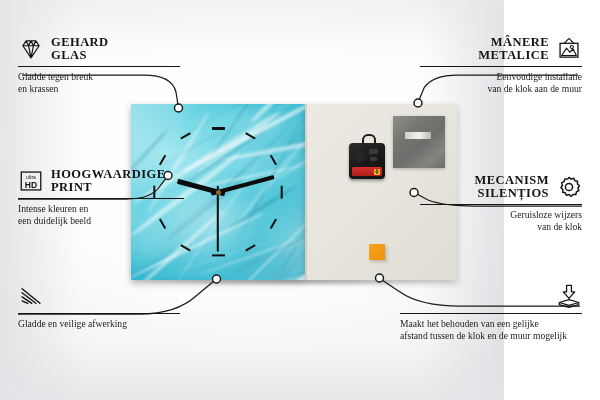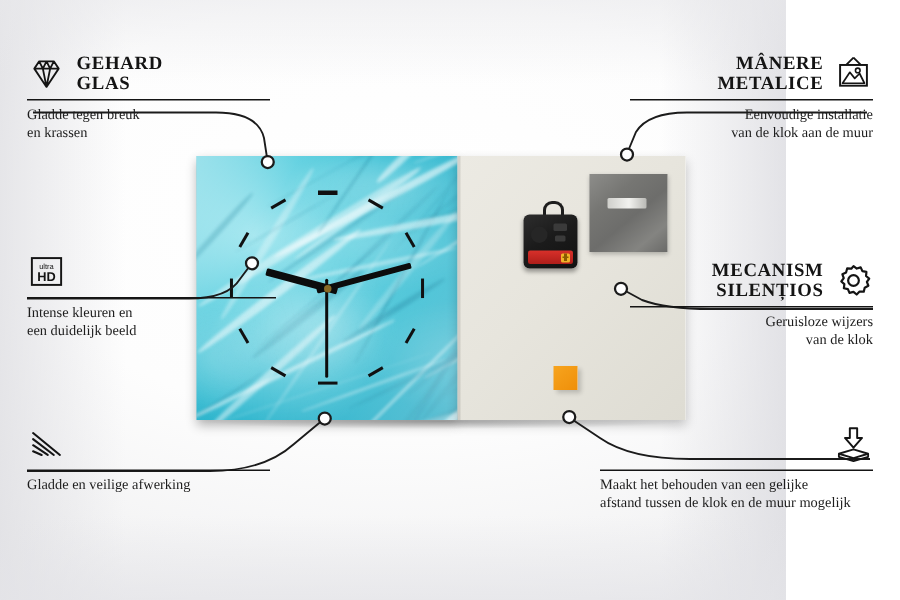--- a/index.html
+++ b/index.html
@@ -6,21 +6,20 @@
   body{
     width:600px;height:400px;overflow:hidden;
     font-family:"Liberation Serif",serif;
     background:#ffffff;
     position:relative;
   }
   #stage{
     position:absolute;inset:0;width:504px;height:400px;
     background:
       radial-gradient(120% 90% at 50% 35%, #ffffff 0%, #fdfdfd 40%, #f2f2f3 72%, #e8e8ea 100%);
-    padding-left: 20px;
   }
   .vig{position:absolute;inset:0;pointer-events:none;
     background:linear-gradient(90deg,rgba(222,222,226,.75) 0%,rgba(255,255,255,0) 16%,rgba(255,255,255,0) 84%,rgba(220,220,225,.8) 100%);}
   .vig2{position:absolute;inset:0;pointer-events:none;
     background:linear-gradient(180deg,rgba(232,232,235,.55) 0%,rgba(255,255,255,0) 14%,rgba(255,255,255,0) 86%,rgba(228,228,232,.7) 100%);}
 
   
   #product{position:absolute;left:131px;top:104px;width:326px;height:176px;}
   .panel{position:absolute;top:0;height:176px;}
   #clock{left:0;width:174px;
@@ -228,20 +227,22 @@
 en krassen</div>
   </div>
 
   <div class="callout" style="left:18px;top:168px;width:166px;">
     <div class="ctitle">
       <svg class="ico" viewBox="0 0 32 32">
         <rect x="4" y="5" width="24" height="22" fill="none" stroke="#141414" stroke-width="1.6"></rect>
         <text x="16" y="14" text-anchor="middle" font-family="Liberation Sans, sans-serif" font-size="6.2" fill="#141414">ultra</text>
         <text x="16" y="24" text-anchor="middle" font-family="Liberation Sans, sans-serif" font-size="10.5" font-weight="bold" fill="#141414">HD</text>
       </svg>
+      <span class="ttext">HOOGWAARDIGE
+PRINT</span>
     </div>
     <div class="rule"></div>
     <div class="cdesc ta-l">Intense kleuren en
 een duidelijk beeld</div>
   </div>
 
   <div class="callout" style="left:18px;top:283px;width:162px;">
     <div class="ctitle">
       <svg class="ico" viewBox="0 0 32 32">
         <g stroke="#141414" stroke-width="1.7" stroke-linecap="round">

